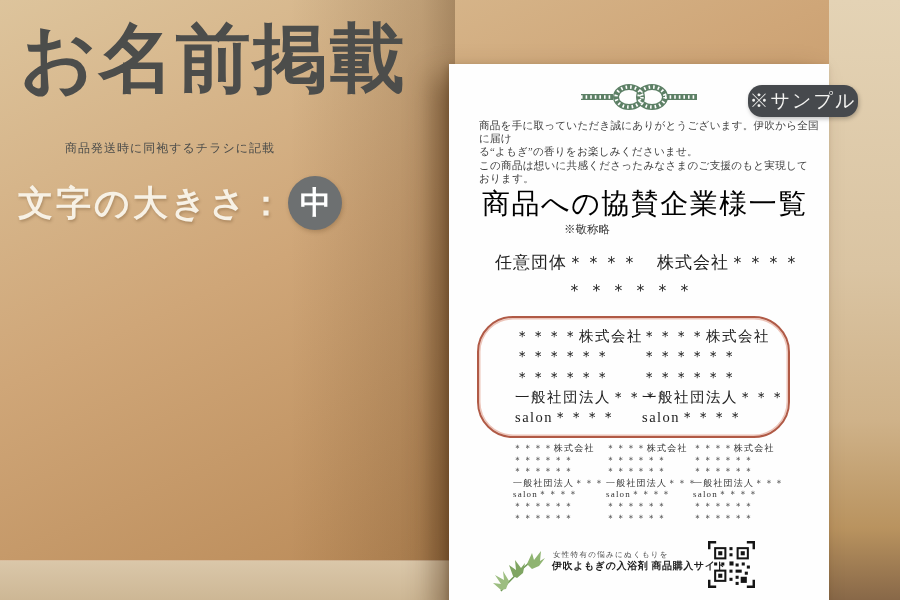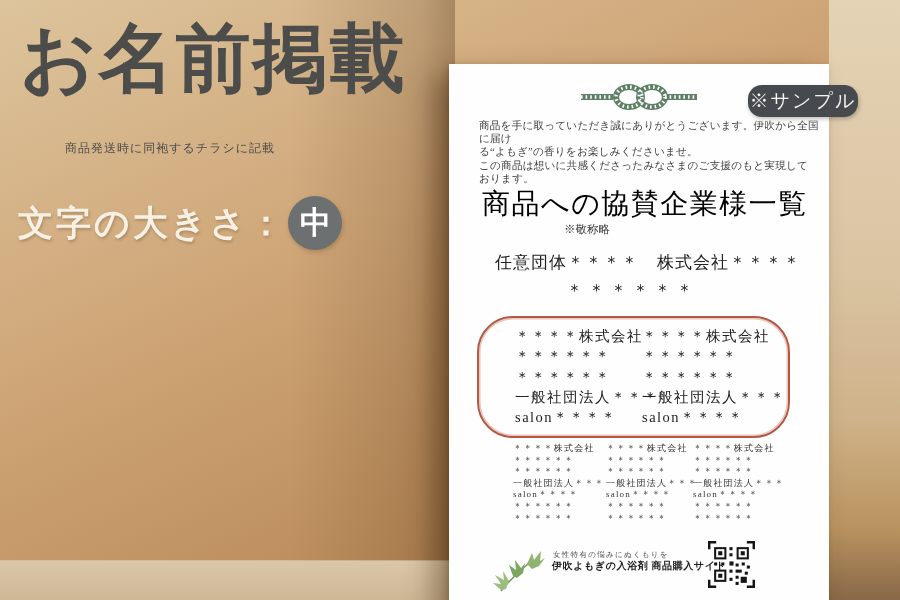--- a/index.html
+++ b/index.html
@@ -27,21 +27,21 @@
   
   .main-title {
     position:absolute; left:20px; top:8px; width:440px;
     font-size:75px; font-weight:bold; letter-spacing:2px; line-height:1.35;
     color:#4c4d4b;
   }
   .subtitle {
     position:absolute; left:20px; top:140px;
     font-size:12px; letter-spacing:1px; color:#4b4c4a;margin-left:45px;
   }
-  .size-row { position:absolute; left:18px; top:196px; display:flex; align-items:center;font-family:Liberation Mono, monospace; }
+  .size-row { position:absolute; left:18px; top:176px; display:flex; align-items:center;font-family:Liberation Mono, monospace; }
   .size-label {
     font-size:35px; letter-spacing:3px; color:#f7f1e5; font-weight:bold;
     text-shadow:1px 2px 3px rgba(90,60,30,0.30);
   }
   .size-circle {
     width:54px; height:54px; border-radius:50%; background:#6d7071;
     display:flex; align-items:center; justify-content:center; margin-left:2px;
     box-shadow:1px 2px 4px rgba(80,50,20,0.25);
   }
   .size-circle span { color:#ffffff; font-size:31px; font-weight:bold; }

